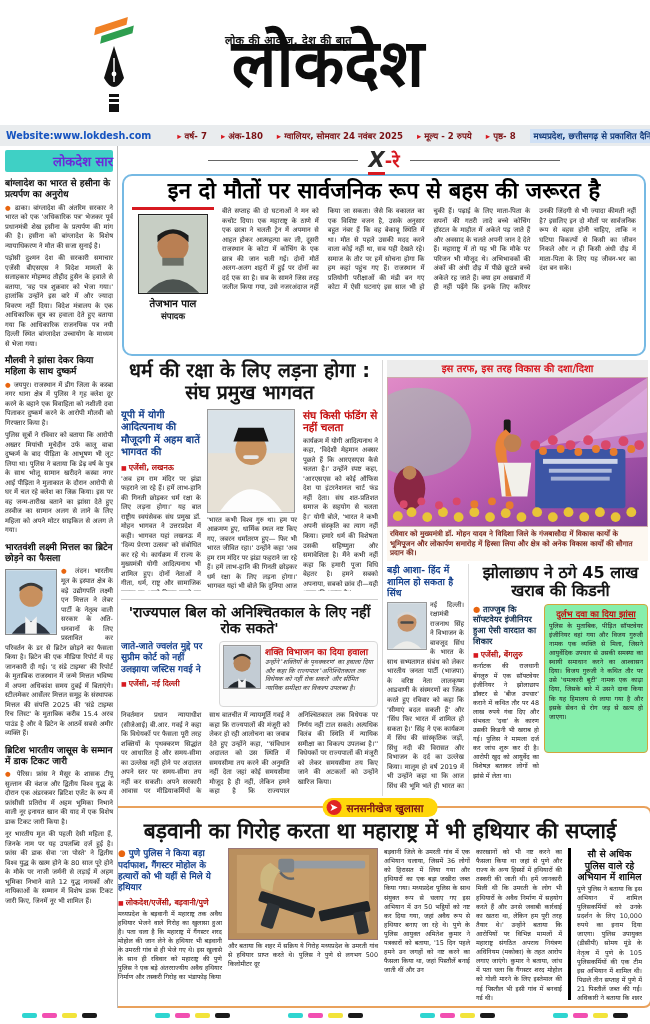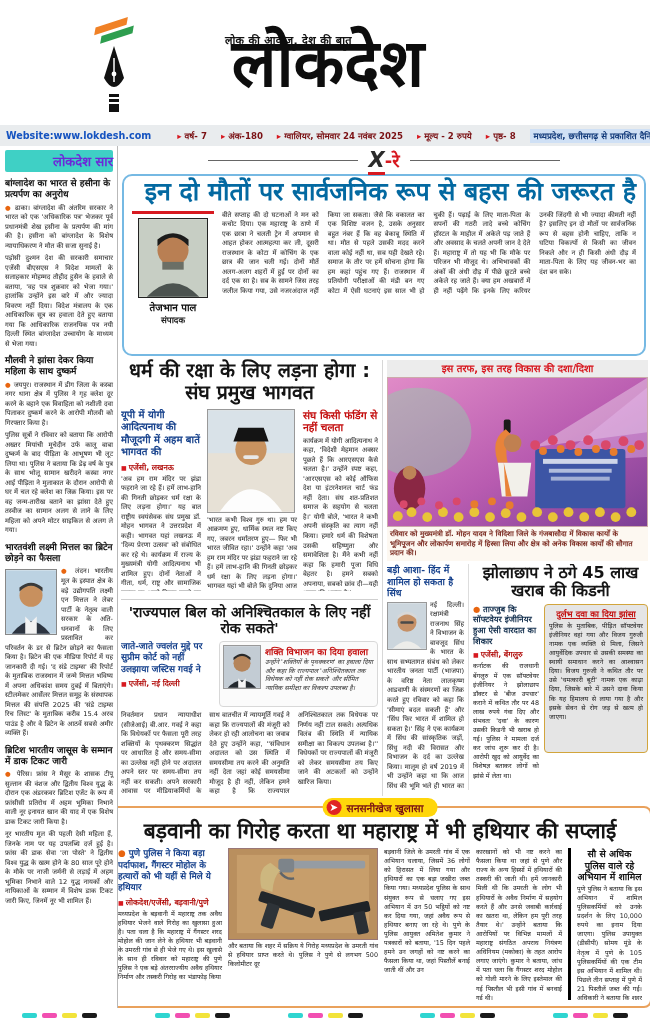--- a/index.html
+++ b/index.html
@@ -33,21 +33,21 @@
   .sb-body + .sb-body { margin-top:3px; }
   .dl::before { content:"● "; color:#e8650f; font-size:6.5px; }
   .mittal-photo { float:left; width:52px; height:66px; margin:2px 4px 2px 0; border:1px solid #888; }
 
   
   .xray-mark { height:24px; display:flex; align-items:center; justify-content:center; gap:10px; margin-top:2px;text-align:center; }
   .xray-mark .line { height:1px; background:#666; width:150px; }
   .mark-x { font-size:21px; font-weight:900; font-style:italic; color:#2b2b2b; border-bottom:3px solid #d71920; line-height:1; }
   .mark-re { font-size:18px; font-weight:900; color:#d71920; }
   .xray-box { border:2px solid #76b9e3; border-radius:10px; height:182px; margin:2px 2px 0; padding:2px 8px 4px; overflow:hidden; }
-  .xray-headline { font-size:25px; font-weight:900; color:#0369a1; text-align:right; line-height:1.15; }
+  .xray-headline { font-size:22px; font-weight:900; color:#000000; text-align:center; line-height:1.15; }
   .xray-row { display:flex; gap:8px; margin-top:4px; }
   .author-col { width:82px; flex:none; text-align:center; }
   .author-rule { height:3px; background:#d71920; margin-bottom:4px; }
   .author-photo { width:70px; height:80px; border:1px solid #222; margin:0 auto; display:block; }
   .author-name { font-size:10px; font-weight:bold; color:#111; margin-top:2px; }
   .author-role { font-size:8.6px; font-weight:bold; color:#222; }
   .xray-body { flex:1; font-size:6.7px; line-height:1.42; color:#222; text-align:justify; column-count:4; column-gap:9px; height:128px; overflow:hidden; }
 
   
   .mid { display:flex; height:436px; margin-top:4px; }
@@ -83,21 +83,21 @@
   .rm-row { display:flex; margin-top:3px; height:226px; overflow:hidden; }
   .sindh-col { width:82px; flex:none; padding-right:4px; border-right:1px solid #ddd; }
   .sindh-head { font-size:9.3px; font-weight:bold; color:#16418c; line-height:1.25; margin-bottom:2px; }
   .rajnath-photo { float:left; width:40px; height:48px; margin:1px 3px 1px 0; border:1px solid #999; }
   .kid-col { flex:1; padding-left:4px; }
   .kid-headline { font-size:16px; font-weight:900; color:#141414; line-height:1.15; text-align:center; }
   .kid-row { display:flex; gap:5px; margin-top:3px; }
   .kid-left { width:66px; flex:none; }
   .kid-sub { font-size:8.2px; font-weight:bold; color:#15314f; line-height:1.3; }
   .kid-sub::before { content:"● "; color:#e8650f; }
-  .durlabh-box { flex:1; border:1px solid #d2a53c; background:#e5e5e5; border-radius:4px; padding:3px 4px; height:149px; overflow:hidden; }
+  .durlabh-box { flex:1; border:1px solid #d2a53c; background:#86efac; border-radius:4px; padding:3px 4px; height:149px; overflow:hidden; }
   .durlabh-head { font-size:8.6px; font-weight:bold; color:#c40f0f; text-align:center; text-decoration:underline; margin-bottom:2px; }
   .small-body { font-size:6.4px; line-height:1.42; color:#222; text-align:justify; }
 
   
   .bottom-box { position:relative; border:2px solid #e9a15c; border-radius:8px; height:202px; margin:10px 2px 0 -12px; width:544px; padding:10px 8px 4px; }
   .sensation-tag { position:absolute; top:-10px; left:50%; transform:translateX(-50%); background:#ffd60a; border-radius:10px; padding:2px 14px 2px 4px; display:flex; align-items:center; gap:5px; font-size:10.5px; font-weight:bold; color:#7a1114; white-space:nowrap; }
   .send-icon { width:15px; height:15px; border-radius:50%; background:#e02424; display:inline-flex; align-items:center; justify-content:center; }
   .wp-headline { font-size:21px; font-weight:900; color:#141414; text-align:center; line-height:1.1; margin-top:2px; }
   .wp-row { display:flex; gap:6px; margin-top:5px; height:152px; overflow:hidden; }
   .wp-c1 { width:104px; flex:none; }

